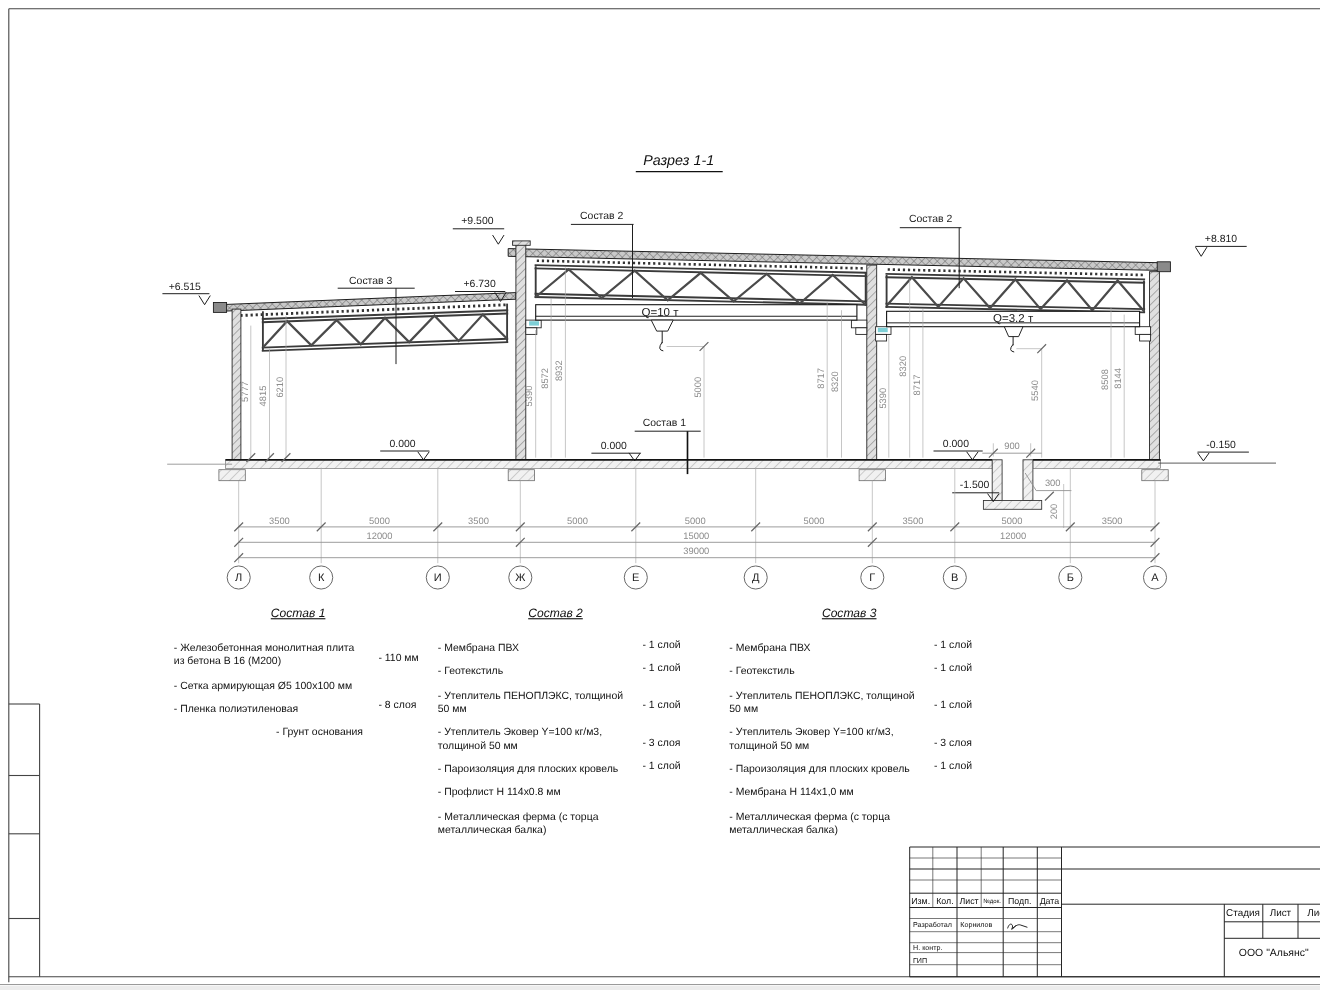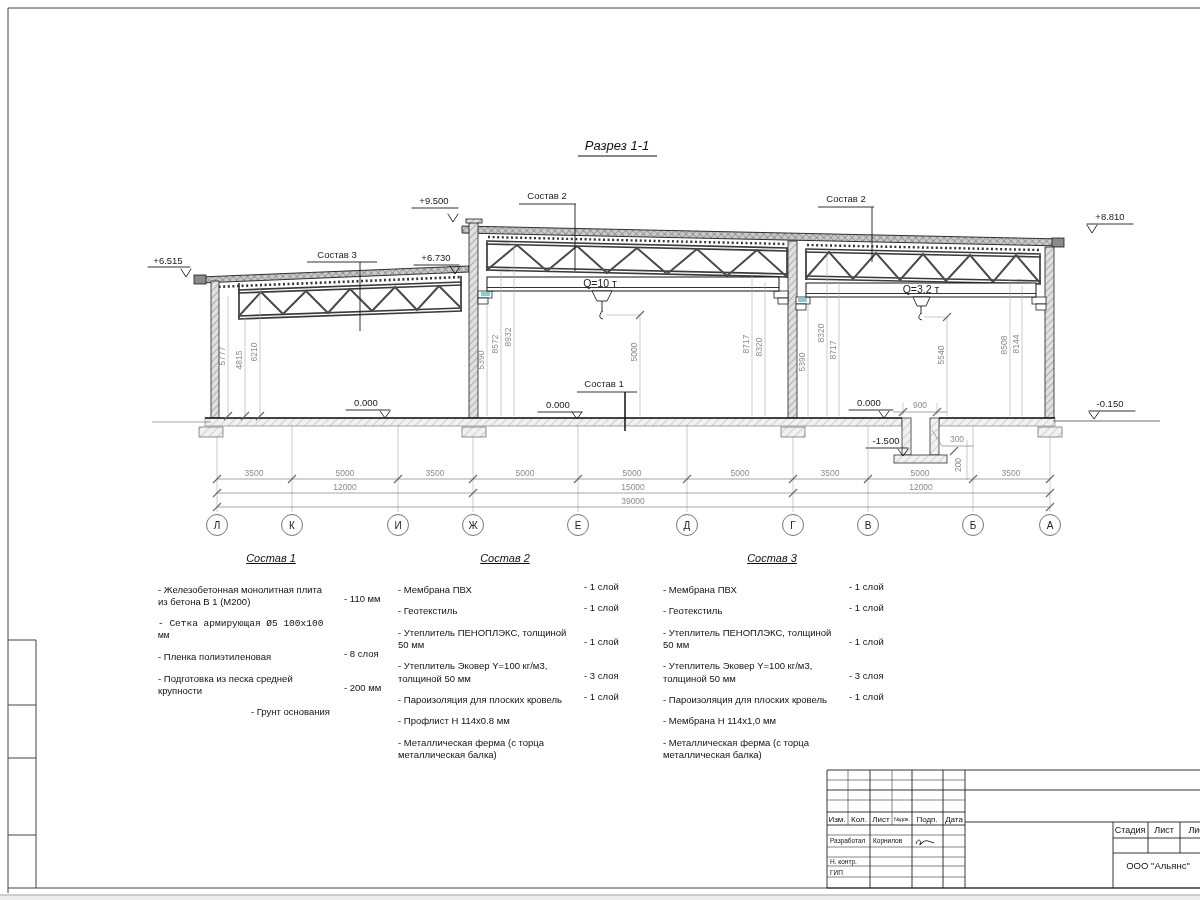--- a/index.html
+++ b/index.html
@@ -404,35 +404,31 @@
     <text x="1130" y="833" class="tbh" style="font-size:9px">Стадия</text>
     <text x="1164" y="833" class="tbh" style="font-size:9px">Лист</text>
     <text x="1203" y="833" class="tbh" style="font-size:9px">Листов</text>
     <text x="1158" y="869" class="tbh" style="font-size:9.5px">ООО "Альянс"</text>
   </g>
 </svg>
 
 <div class="comp" style="left:158px;top:552px;">
   <div class="ct" style="margin-left:28px;">Состав 1</div>
   <div class="item" style="padding-right:58px;">
-    <div class="n">- Железобетонная  монолитная плита из бетона В 1 (М200)</div>
+    <div class="n">- Железобетонная  монолитная плита из бетона В 16 (М200)</div>
     <div class="v">- 110 мм</div>
       </div>
-  <div class="item" style="padding-right:58px;font-family:Liberation Mono, monospace;">
+  <div class="item" style="padding-right:58px;">
     <div class="n">- Сетка армирующая Ø5 100x100 мм</div>
     <div class="v"></div>
       </div>
   <div class="item" style="padding-right:58px;">
     <div class="n">- Пленка полиэтиленовая</div>
     <div class="v">-  8 слоя</div>
       </div>
-  <div class="item" style="padding-right:58px;">
-    <div class="n">- Подготовка из песка средней крупности</div>
-    <div class="v">- 200 мм</div>
-      </div>
   <div class="item" style="padding-right:58px;text-align:right;">
     <div class="n">- Грунт основания</div>
     <div class="v"></div>
       </div>
 </div>
 
 <div class="comp" style="left:398px;top:552px;">
   <div class="ct" style="margin-left:22px;">Состав 2</div>
   <div class="item">
     <div class="n">- Мембрана ПВХ</div>

